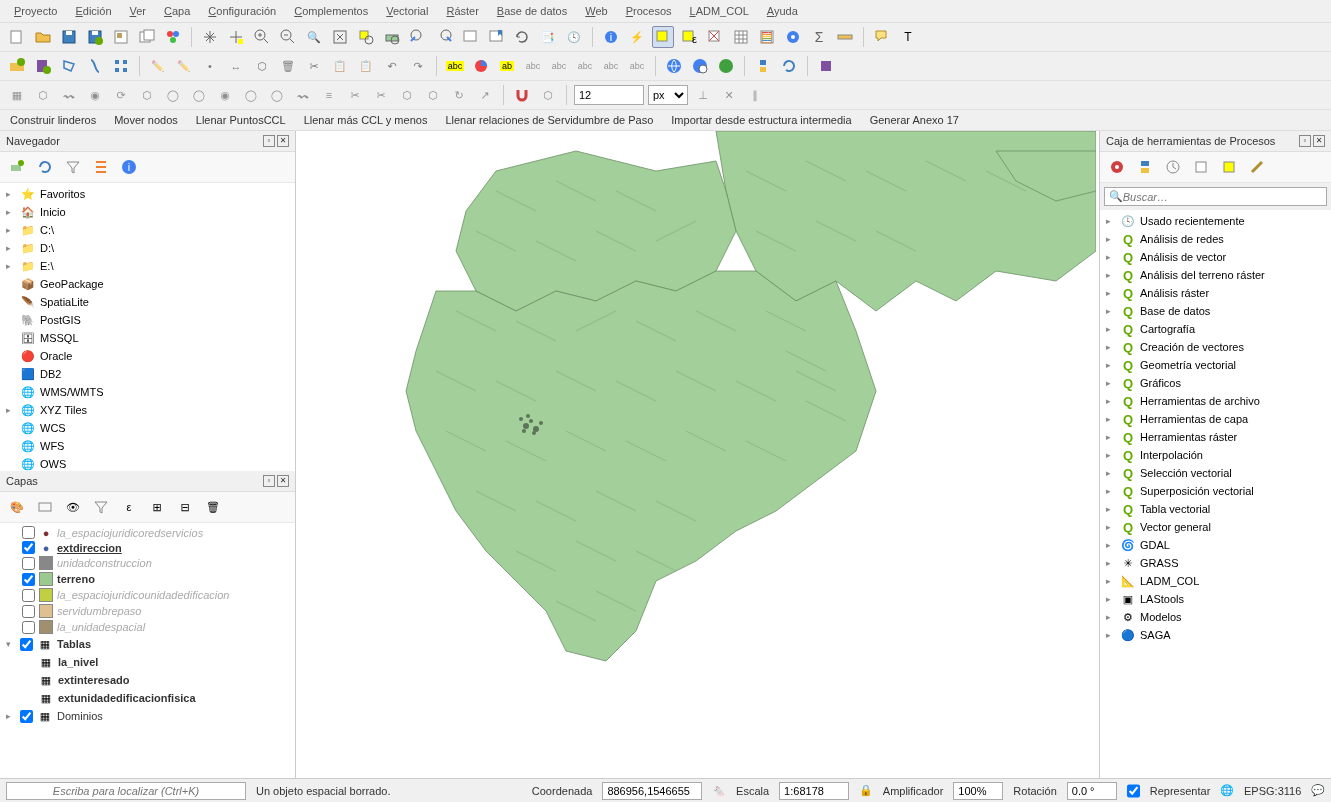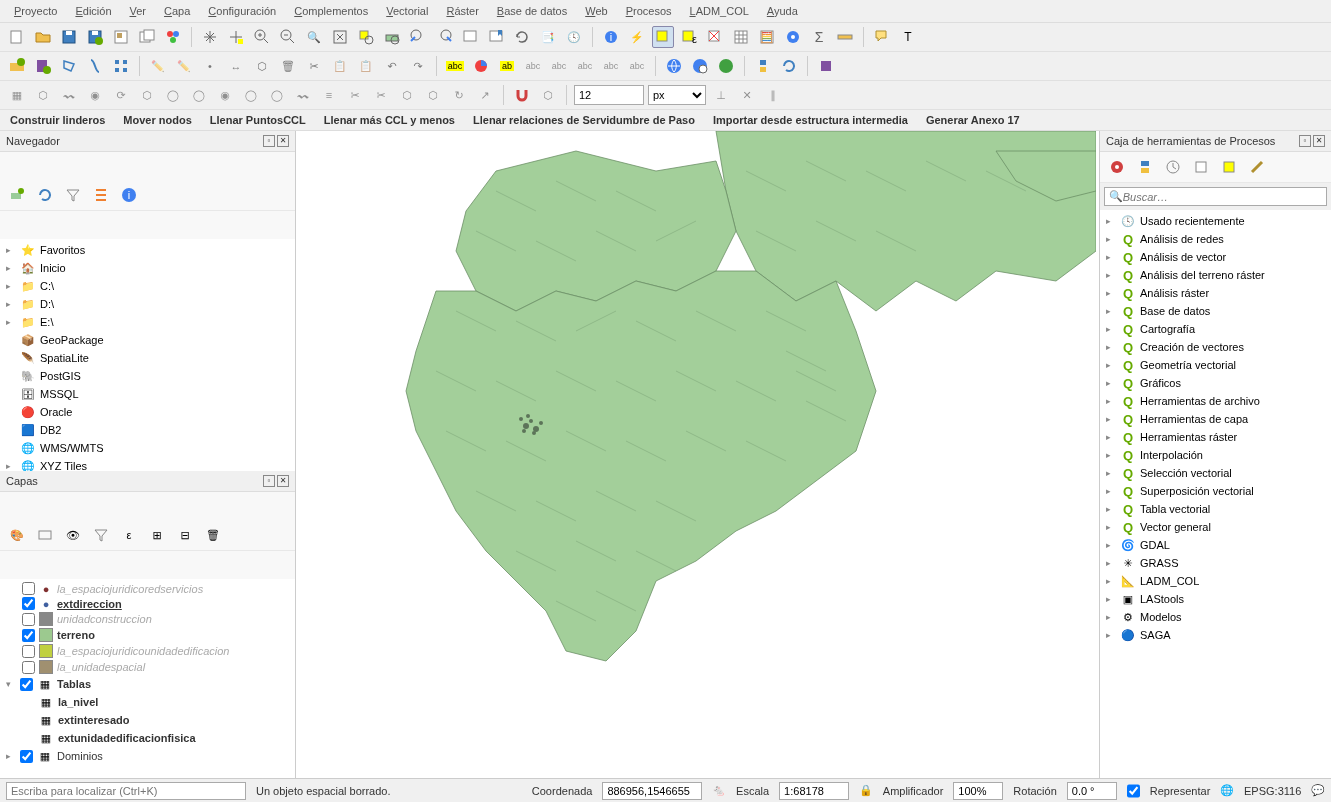--- a/index.html
+++ b/index.html
@@ -4,26 +4,26 @@
 <style>
 * { margin: 0; padding: 0; box-sizing: border-box; font-family: "Segoe UI", Tahoma, sans-serif; font-size: 11px; }
 body { background: #f0f0f0; width: 1331px; height: 802px; overflow: hidden; display: flex; flex-direction: column; }
 .menubar { background: #f0f0f0; padding: 2px 6px; display: flex; gap: 2px; border-bottom: 1px solid #ddd; }
 .menubar span { padding: 3px 8px; color: #555; cursor: pointer; }
 .menubar span u { text-decoration: underline; }
 .toolbar { background: #f0f0f0; padding: 3px 6px; display: flex; gap: 4px; align-items: center; border-bottom: 1px solid #e0e0e0; flex-wrap: wrap; }
 .tb-ico { width: 22px; height: 22px; display: inline-flex; align-items: center; justify-content: center; border-radius: 2px; cursor: pointer; }
 .tb-sep { width: 1px; height: 20px; background: #ccc; margin: 0 3px; }
 .toolbar input[type=text] { width: 70px; height: 20px; border: 1px solid #aaa; padding: 0 4px; background: white; }
-.toolbar select { height: 20px; border: 1px solid #aaa; background: white; width: 58px; }
+.toolbar select { height: 20px; border: 1px solid #aaa; background: white; width: 40px; }
 .custom-toolbar { padding: 4px 10px; display: flex; gap: 18px; border-bottom: 1px solid #ddd; background: #f0f0f0; }
-.custom-toolbar span { color: #333; cursor: pointer; font-weight: bold; }
+.custom-toolbar span { color: #333; cursor: pointer; }
 .main-area { flex: 1; display: flex; overflow: hidden; }
 .left-col { width: 296px; display: flex; flex-direction: column; border-right: 1px solid #ccc; }
-.panel { display: flex; flex-direction: column; background: #f8f8f8; gap: 28px; }
+.panel { display: flex; flex-direction: column; background: #f8f8f8; }
 .panel-header { display: flex; align-items: center; padding: 4px 6px; background: #f0f0f0; border-bottom: 1px solid #ddd; font-weight: normal; color: #333; }
 .panel-header .title { flex: 1; }
 .panel-header .win-btn { width: 12px; height: 12px; border: 1px solid #888; margin-left: 2px; font-size: 8px; text-align: center; line-height: 10px; cursor: pointer; }
 .panel-toolbar { padding: 4px 6px; display: flex; gap: 6px; border-bottom: 1px solid #e8e8e8; background: #f8f8f8; }
 .panel-body { flex: 1; overflow: auto; background: white; padding: 2px; }
 .tree-item { display: flex; align-items: center; padding: 1px 4px; gap: 4px; cursor: pointer; white-space: nowrap; }
 .tree-arrow { width: 10px; color: #888; font-size: 9px; }
 .tree-ico { width: 16px; height: 16px; display: inline-flex; align-items: center; justify-content: center; }
 .layer-item { display: flex; align-items: center; padding: 1px 4px; gap: 4px; white-space: nowrap; }
 .layer-item input[type=checkbox] { width: 13px; height: 13px; }
@@ -32,21 +32,21 @@
 .layer-label.inactive { color: #aaa; font-style: italic; }
 .layer-label.bold { font-weight: bold; }
 .layer-label.under { text-decoration: underline; text-align: center; }
 .map-canvas { flex: 1; background: white; position: relative; overflow: hidden; }
 .right-col { width: 232px; border-left: 1px solid #ccc; display: flex; flex-direction: column; }
 .proc-item { display: flex; align-items: center; padding: 1px 4px; gap: 4px; cursor: pointer; }
 .search-box { margin: 4px; display: flex; align-items: center; border: 1px solid #aaa; background: white; padding: 2px 4px; }
 .search-box input { border: none; outline: none; flex: 1; font-style: italic; color: #888; }
 .statusbar { height: 24px; background: #f0f0f0; border-top: 1px solid #ccc; display: flex; align-items: center; padding: 0 6px; gap: 10px; font-size: 11px; color: #333; }
 .statusbar input { border: 1px solid #aaa; height: 18px; padding: 0 4px; background: white; }
-.statusbar .locator { flex: 0 0 240px; color: #888; }
+.statusbar .locator { flex: 0 0 240px; font-style: italic; color: #888; text-align: center; }
 svg { display: block; }
 .q-ico { color: #6a0; font-weight: bold; font-size: 13px; }
 </style>
 </head>
 <body>
 
 <div class="menubar" id="menubar">
     <span><u>P</u>royecto</span>
     <span><u>E</u>dición</span>
     <span><u>V</u>er</span>
@@ -562,20 +562,25 @@
           </div>
           <div class="layer-item" style="padding-left: 20px;">
             <input type="checkbox" checked="" style="">
             <span class="layer-swatch" style="background:#9cc98f"></span>
             <span class="layer-label bold">terreno</span>
           </div>
           <div class="layer-item" style="padding-left: 20px;">
             <input type="checkbox" style="">
             <span class="layer-swatch" style="background:#c0d040"></span>
             <span class="layer-label inactive">la_espaciojuridicounidadedificacion</span>
+          </div>
+          <div class="layer-item" style="padding-left: 20px;">
+            <input type="checkbox" style="">
+            <span class="layer-swatch" style="background:#e0c090"></span>
+            <span class="layer-label inactive">servidumbrepaso</span>
           </div>
           <div class="layer-item" style="padding-left: 20px;">
             <input type="checkbox" style="">
             <span class="layer-swatch" style="background:#a09070"></span>
             <span class="layer-label inactive">la_unidadespacial</span>
           </div>
           <div class="layer-item" style="padding-left: 4px;">
             <span class="tree-arrow">▾</span>
             <input type="checkbox" checked="" style="">
             <span class="tree-ico">▦</span>

